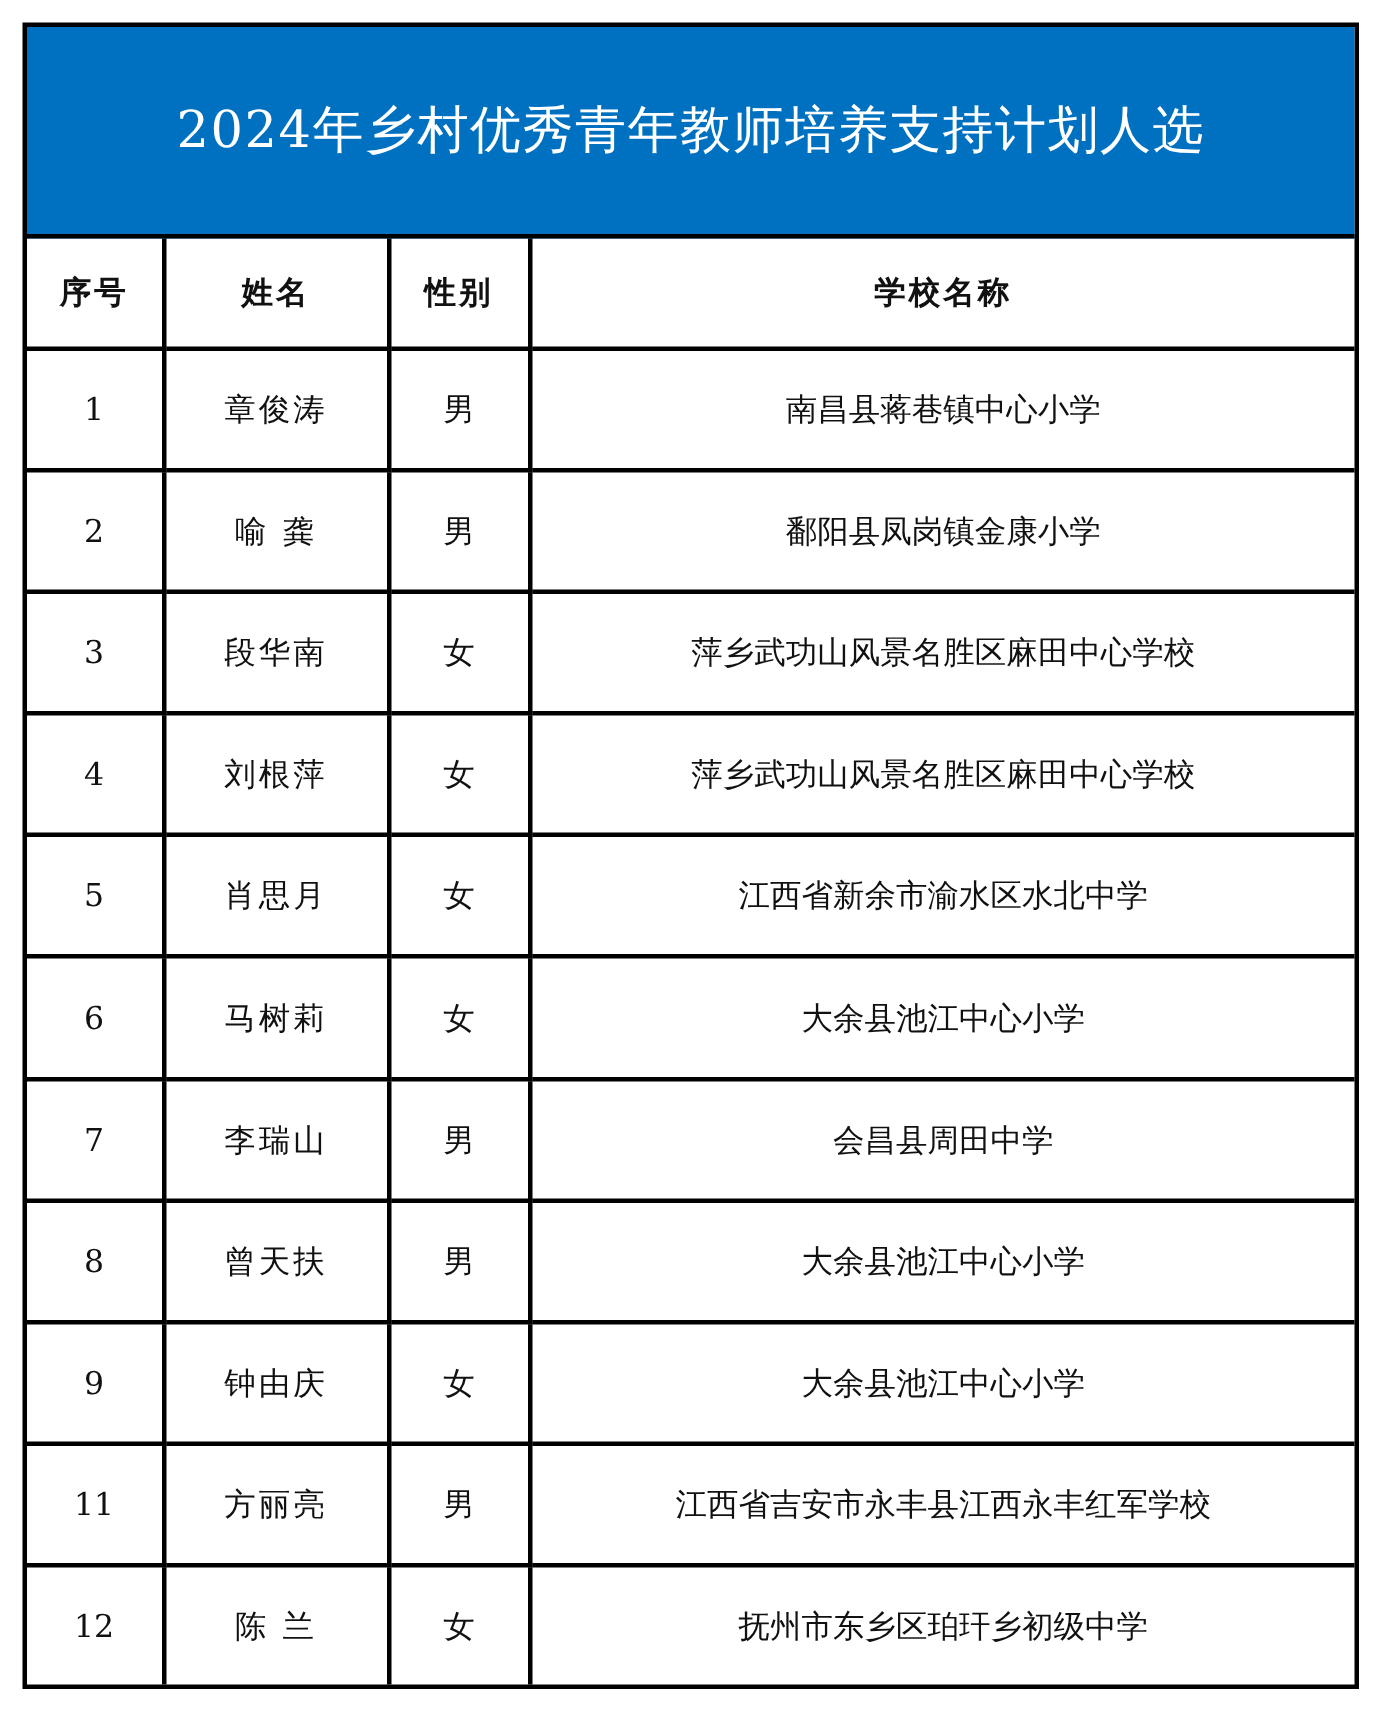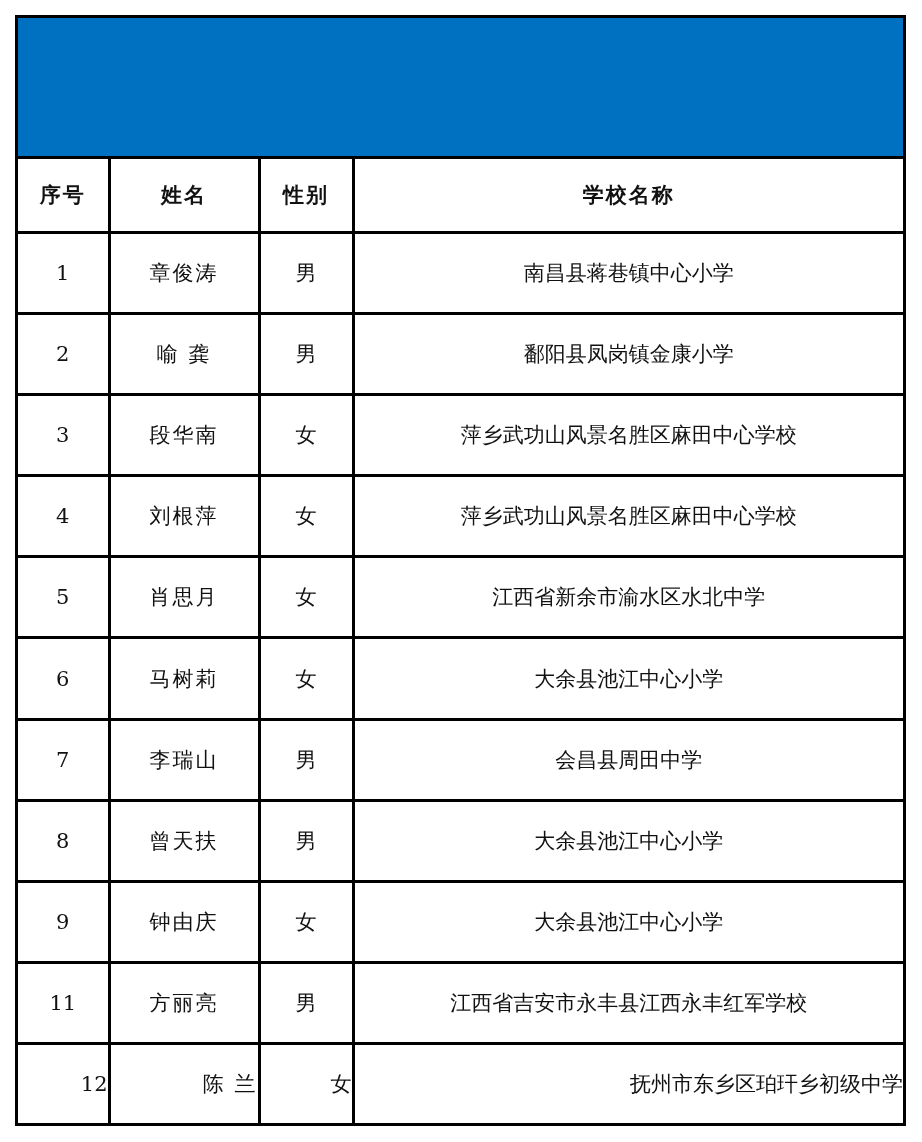--- a/index.html
+++ b/index.html
@@ -55,34 +55,35 @@
       text-align: center;
       vertical-align: middle;
       padding: 0;
       height: 72px;
       font-size: 21px;
       font-weight: normal;
     }
     tr:first-child th { border-top: none; }
     th:first-child, td:first-child { border-left: none; }
     th:last-child, td:last-child { border-right: none; margin-left: 40px; }
-    tr:last-child td { border-bottom: none; text-align: right; }
+    tr:last-child td { border-bottom: none; }
     th {
       font-family: "DejaVu Sans", "Liberation Sans", sans-serif;
       font-weight: bold;
       font-size: 21px;
       letter-spacing: 2px;
     }
     td.name { letter-spacing: 2px; }
   </style>
 </head>
 <body>
 
 <div class="sheet">
   <div class="title-band">
+    <div>2024年乡村优秀青年教师培养支持计划人选</div>
   </div>
 
   <table>
     <colgroup>
       <col class="c1">
         <col class="c2">
         <col class="c3">
         <col class="c4">
     </colgroup>
     <thead>

